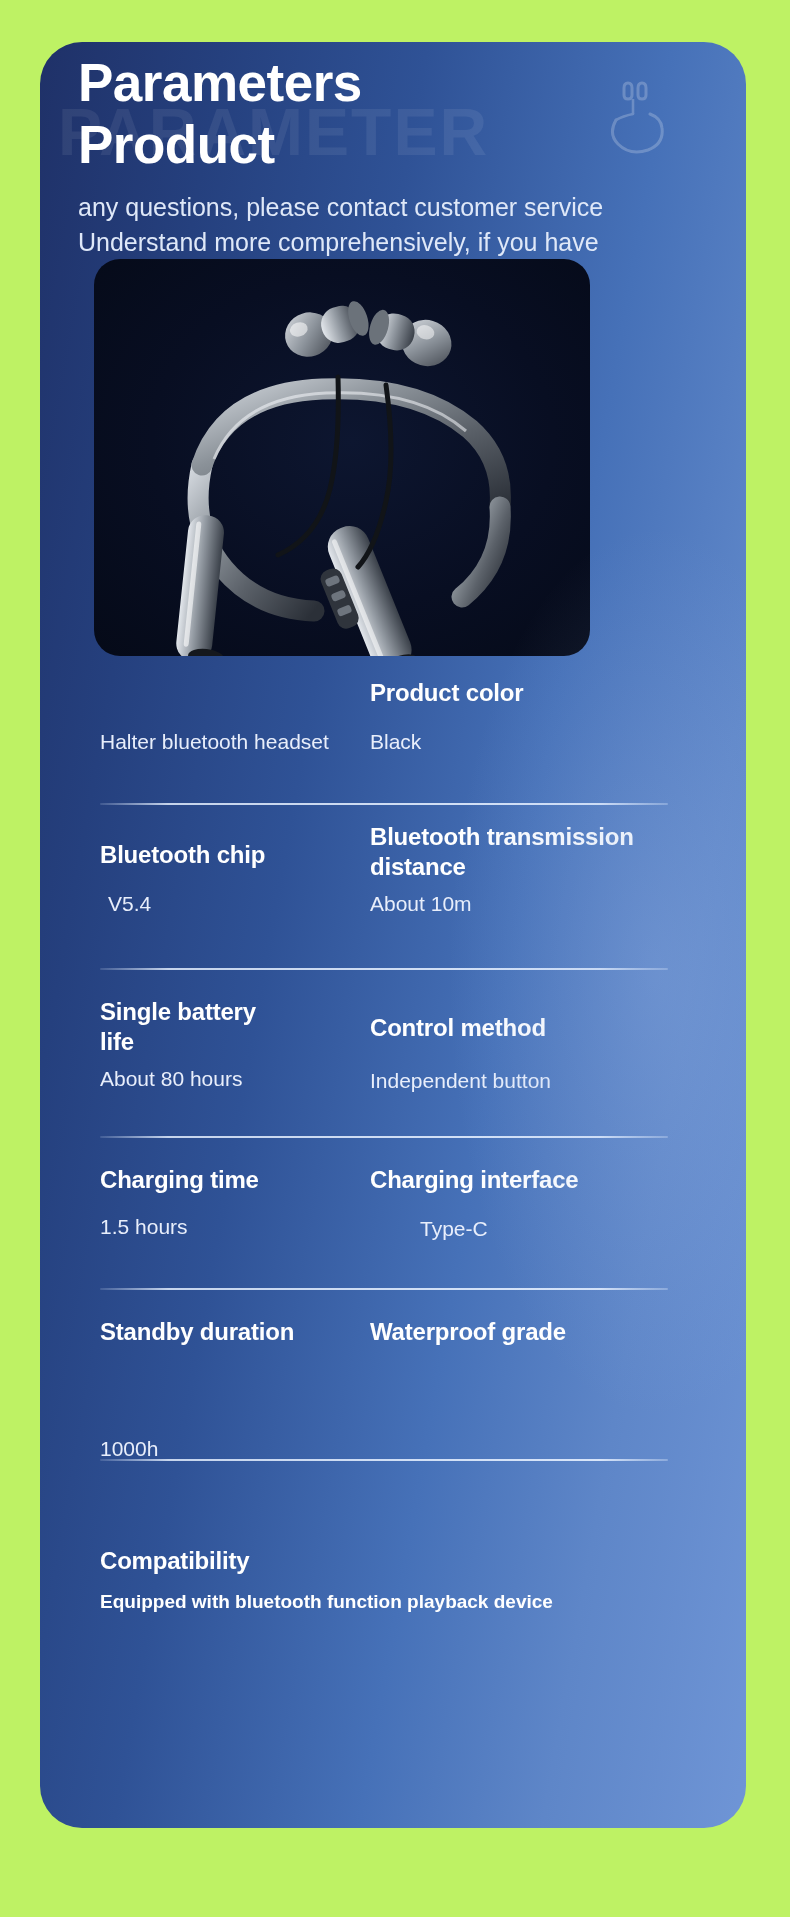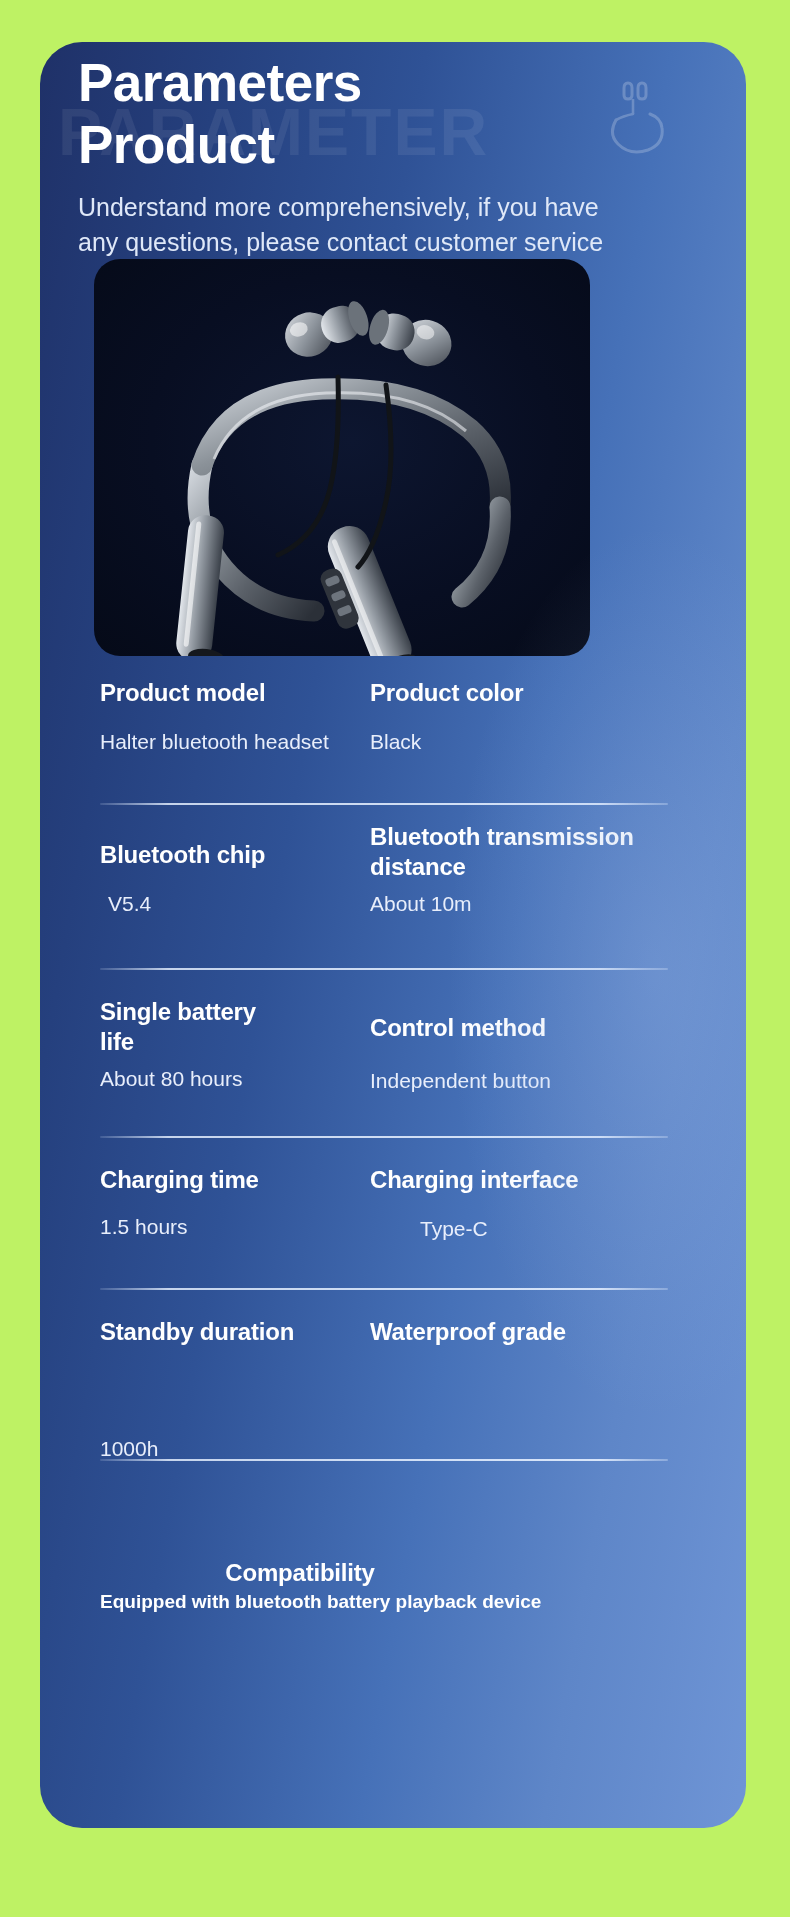--- a/index.html
+++ b/index.html
@@ -101,22 +101,22 @@
       <path d="M14 40 q-8 14 2 24 q12 12 30 6 q16 -6 14 -22 q-1 -10 -12 -14" fill="none" stroke="#ffffff" stroke-width="3" stroke-linecap="round"></path>
       <path d="M31 34 q-10 2 -17 6" fill="none" stroke="#ffffff" stroke-width="2.6" stroke-linecap="round"></path>
     </svg>
 
     <div class="title">
       <div>Parameters</div>
       <div>Product</div>
     </div>
 
     <div class="subtitle">
+      <div>any questions, please contact customer service</div>
       <div>Understand more comprehensively, if you have</div>
-      <div>any questions, please contact customer service</div>
     </div>
 
     <div class="photo">
       <svg viewBox="0 0 496 397" width="496" height="397">
         <defs>
           <linearGradient id="mtl" x1="0" y1="0" x2="1" y2="1">
             <stop offset="0" stop-color="#cfd4da"></stop>
             <stop offset=".32" stop-color="#8b9299"></stop>
             <stop offset=".62" stop-color="#5b6169"></stop>
             <stop offset="1" stop-color="#2b3038"></stop>
@@ -171,21 +171,20 @@
           <ellipse cx="284" cy="76" rx="9" ry="18" fill="#6b727a"></ellipse>
           <ellipse cx="330" cy="68" rx="9" ry="7" fill="rgba(255,255,255,.5)"></ellipse>
         </g>
       </svg>
     </div>
 
     <div class="rows">
 
       <div class="row">
         <div class="cells" style="height:148px;">
-          <div class="cell k" style="left:60px; top:8px; width:250px;">Product model</div>
           <div class="cell v" style="left:60px; top:58px; width:270px;">Halter bluetooth headset</div>
           <div class="cell k" style="left:330px; top:8px; width:260px;">Product color</div>
           <div class="cell v" style="left:330px; top:58px; width:260px;">Black</div>
           <div class="divider" style="top:133px;"></div>
         </div>
       </div>
 
       <div class="row">
         <div class="cells" style="height:165px;">
           <div class="cell k" style="left:60px; top:22px; width:250px;">Bluetooth chip</div>
@@ -220,18 +219,18 @@
         <div class="cells" style="height:200px;">
           <div class="cell k" style="left:60px; top:14px; width:200px;">Standby duration</div>
           <div class="cell v" style="left:60px; top:84px; width:220px;margin-top:48px;">1000h</div>
           <div class="cell k" style="left:330px; top:14px; width:230px;">Waterproof grade</div>
           <div class="divider" style="top:156px; left:60px; width:568px;"></div>
         </div>
       </div>
     </div>
 
     <div class="compat">
-      <div class="cell k" style="position:absolute; left:60px; top:16px; width:400px;text-align:center;">Compatibility</div>
-      <div class="cell v bold" style="position:absolute; left:60px; top:46px; width:600px;">Equipped with bluetooth battery playback device</div>
+      <div class="cell k" style="position:absolute; left:60px; top:4px; width:400px;">Compatibility</div>
+      <div class="cell v bold" style="position:absolute; left:60px; top:46px; width:600px;">Equipped with bluetooth function playback device</div>
     </div>
 
   </div>
 </div>
 
 </body></html>

